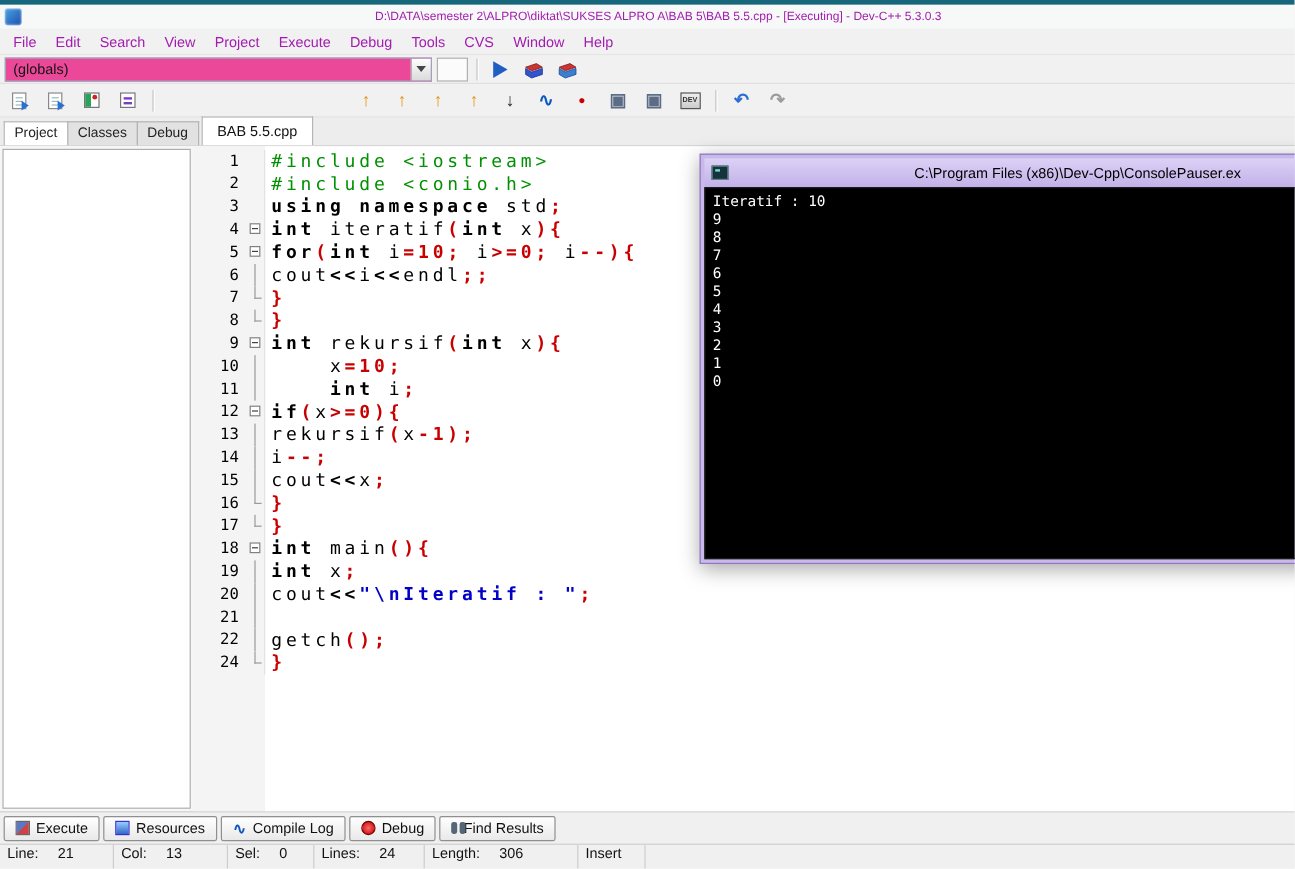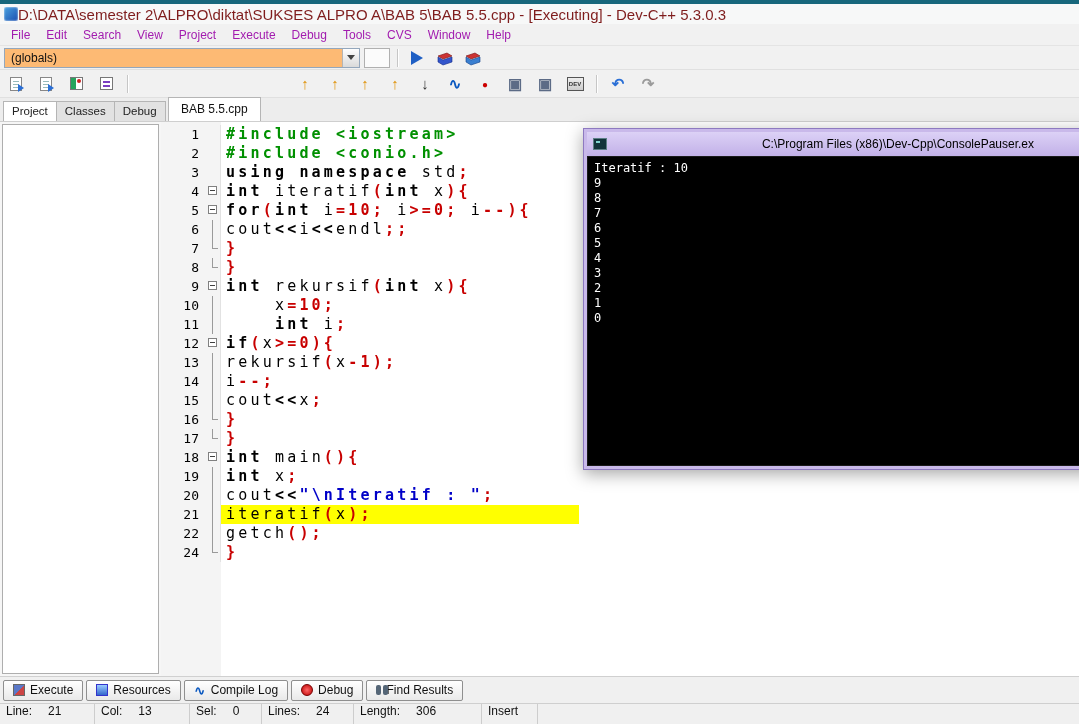--- a/index.html
+++ b/index.html
@@ -5,35 +5,35 @@
   *{margin:0;padding:0;box-sizing:border-box}
   html,body{width:1079px;height:724px;overflow:hidden}
   body{font-family:"Liberation Sans",sans-serif;background:#fff;font-size:12px;color:#111}
 
   .app{position:relative;width:1079px;height:724px;overflow:hidden;background:#f0f0f0;display:flex;flex-direction:column}
   .topstrip{height:4px;background:#17677c;flex:none}
 
   
   .titlebar{height:20px;background:#f7f8f8;display:flex;align-items:center;flex:none}
   .appicon{width:14px;height:14px;margin-left:4px;border-radius:2px;background:linear-gradient(135deg,#4aa3e0,#1c4fb0);box-shadow:inset 0 0 2px #fff;flex:none}
-  .title{flex:1;font-size:15px;color:#7f1d1d;white-space:nowrap;overflow:hidden}
+  .title{flex:1;text-align:center;font-size:10px;color:#a21caf;white-space:nowrap;overflow:hidden}
 
   
   .menubar{height:22px;display:flex;align-items:center;background:#f1f1f1;border-bottom:1px solid #e4e4e4;padding-left:3px;flex:none}
   .menu-item{padding:3px 8px;font-size:12px;color:#a21caf;cursor:default}
 
   
   .toolbar{display:flex;align-items:center;background:#f1f1f1;border-bottom:1px solid #e0e0e0;padding:0 4px;gap:4px;flex:none}
   .t1{height:24px}
   .t2{height:28px;gap:6px}
   .sep{width:1px;height:18px;background:#c6c6c6;box-shadow:1px 0 0 #fff;margin:0 3px;flex:none}
   .tspacer{width:150px;flex:none}
   .tbtn{width:24px;height:22px;border:0;background:transparent;display:flex;align-items:center;justify-content:center;padding:0;cursor:default}
 
-  .combo{width:356px;height:20px;background:#fdba74;border:1px solid #94a7bc;display:flex;align-items:center;font-size:12px;padding-left:6px}
+  .combo{width:356px;height:20px;background:#ec4899;border:1px solid #94a7bc;display:flex;align-items:center;font-size:12px;padding-left:6px}
   .combo-btn{margin-left:auto;width:17px;height:18px;background:linear-gradient(#fefefe,#dadada);border-left:1px solid #b5b5b5;display:flex;align-items:center;justify-content:center}
   .combo-arrow{width:0;height:0;border-left:4px solid transparent;border-right:4px solid transparent;border-top:5px solid #444}
   .minibox{width:26px;height:20px;border:1px solid #b0b0b0;background:#fbfbfb}
 
   .run-tri{width:0;height:0;border-top:7px solid transparent;border-bottom:7px solid transparent;border-left:12px solid #1f5fc4}
 
   .gl{display:inline-block;font-size:15px;line-height:16px;font-weight:bold}
   .gl-up::before{content:"\2191";color:#e0930a}
   .gl-down::before{content:"\2193";color:#333}
   .gl-pulse::before{content:"\223F";color:#0a58c0}
@@ -67,21 +67,21 @@
           background:linear-gradient(90deg,#f4f4f4 0,#f4f4f4 60px,#fff 60px)}
   .ed-row{display:flex;height:19px}
   .ed-num{width:44px;background:#f4f4f4;text-align:right;padding-right:6px;font-family:"DejaVu Sans Mono",monospace;font-size:13px;line-height:19px;color:#000;flex:none}
   .ed-fold{width:16px;background:#f4f4f4;border-right:1px solid #e2e2e2;position:relative;flex:none}
   .f-open{position:absolute;left:3px;top:4px;width:9px;height:9px;border:1px solid #808080;background:#fff}
   .f-open::after{content:"";position:absolute;left:1px;right:1px;top:3px;height:1px;background:#404040}
   .f-line{position:absolute;left:7px;top:0;bottom:0;width:1px;background:#9a9a9a}
   .f-end{position:absolute;left:7px;top:0;width:6px;height:10px;border-left:1px solid #9a9a9a;border-bottom:1px solid #9a9a9a}
   .ed-code{flex:1;font-family:"DejaVu Sans Mono",monospace;font-size:15px;letter-spacing:3.2px;line-height:19px;white-space:pre;padding-left:5px;color:#000}
   .ed-code.hl{flex:none;width:358px;background:#ffff00}
-  .tk-pre{color:#009000;font-weight:bold}
+  .tk-pre{color:#009000;font-weight:normal}
   .tk-kw{color:#000;font-weight:bold}
   .tk-id{color:#000}
   .tk-sym{color:#c80000;font-weight:bold}
   .tk-num{color:#c80000;font-weight:bold}
   .tk-op{color:#000;font-weight:bold}
   .tk-str{color:#0000c8;font-weight:bold}
 
   
   .bottombar{height:27px;background:#f0f0f0;border-top:1px solid #d0d0d0;display:flex;align-items:center;padding-left:3px;gap:3px;flex:none}
   .btab{height:21px;display:flex;align-items:center;gap:5px;padding:0 9px;font-size:12px;color:#111;border:1px solid #8f8f8f;background:linear-gradient(#fff,#e9e9e9);border-radius:2px;cursor:default}
@@ -364,21 +364,20 @@
           <div class="ed-fold">
             <span class="f-line"></span>
           </div>
           <div class="ed-code"><span class="tk-id">cout</span><span class="tk-op">&lt;&lt;</span><span class="tk-str">"\nIteratif : "</span><span class="tk-sym">;</span></div>
         </div>
         <div class="ed-row">
           <div class="ed-num">21</div>
           <div class="ed-fold">
             <span class="f-line"></span>
           </div>
-          <div class="ed-code hl"><span class="tk-id">iteratif</span><span class="tk-sym">(</span><span class="tk-id">x</span><span class="tk-sym">);</span></div>
         </div>
         <div class="ed-row">
           <div class="ed-num">22</div>
           <div class="ed-fold">
             <span class="f-line"></span>
           </div>
           <div class="ed-code"><span class="tk-id">getch</span><span class="tk-sym">();</span></div>
         </div>
         <div class="ed-row">
           <div class="ed-num">24</div>

